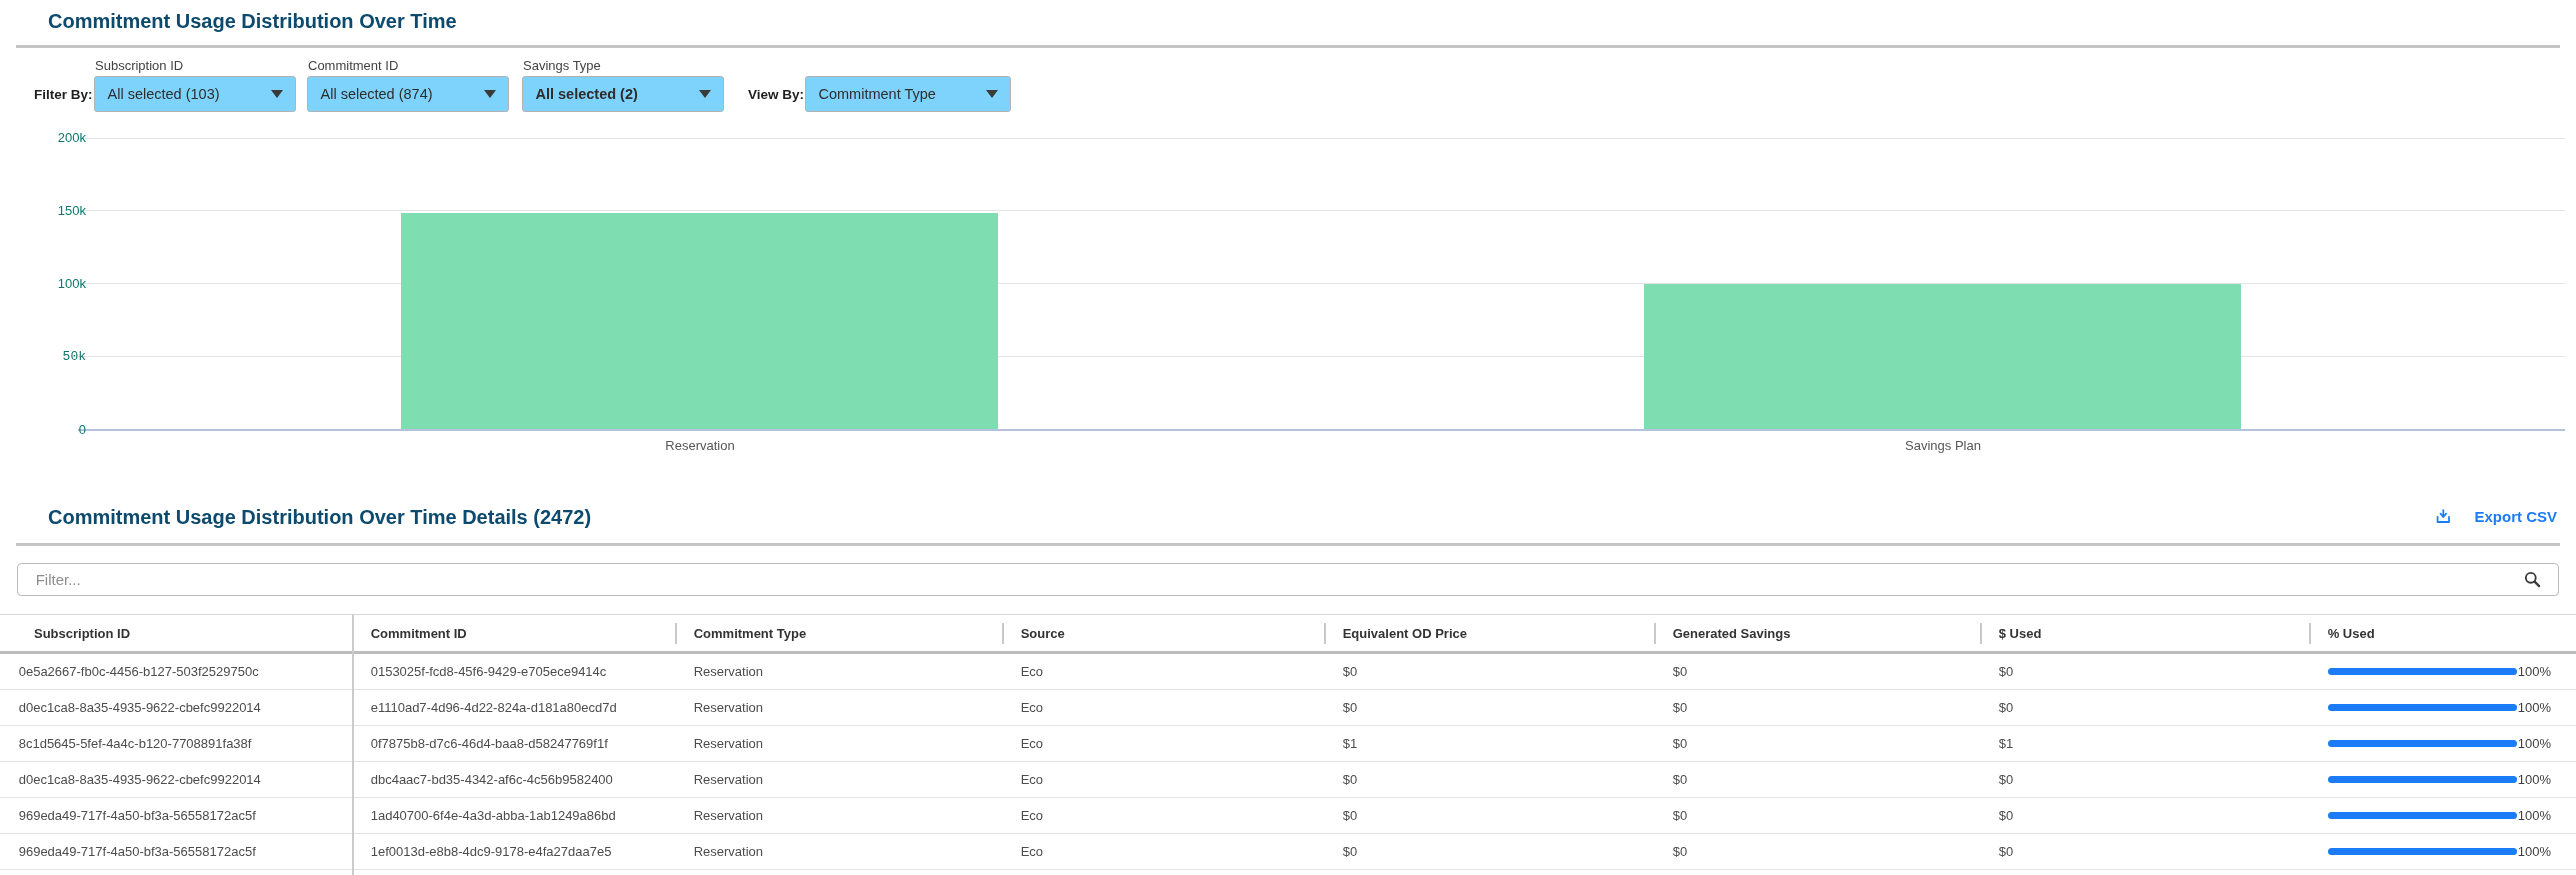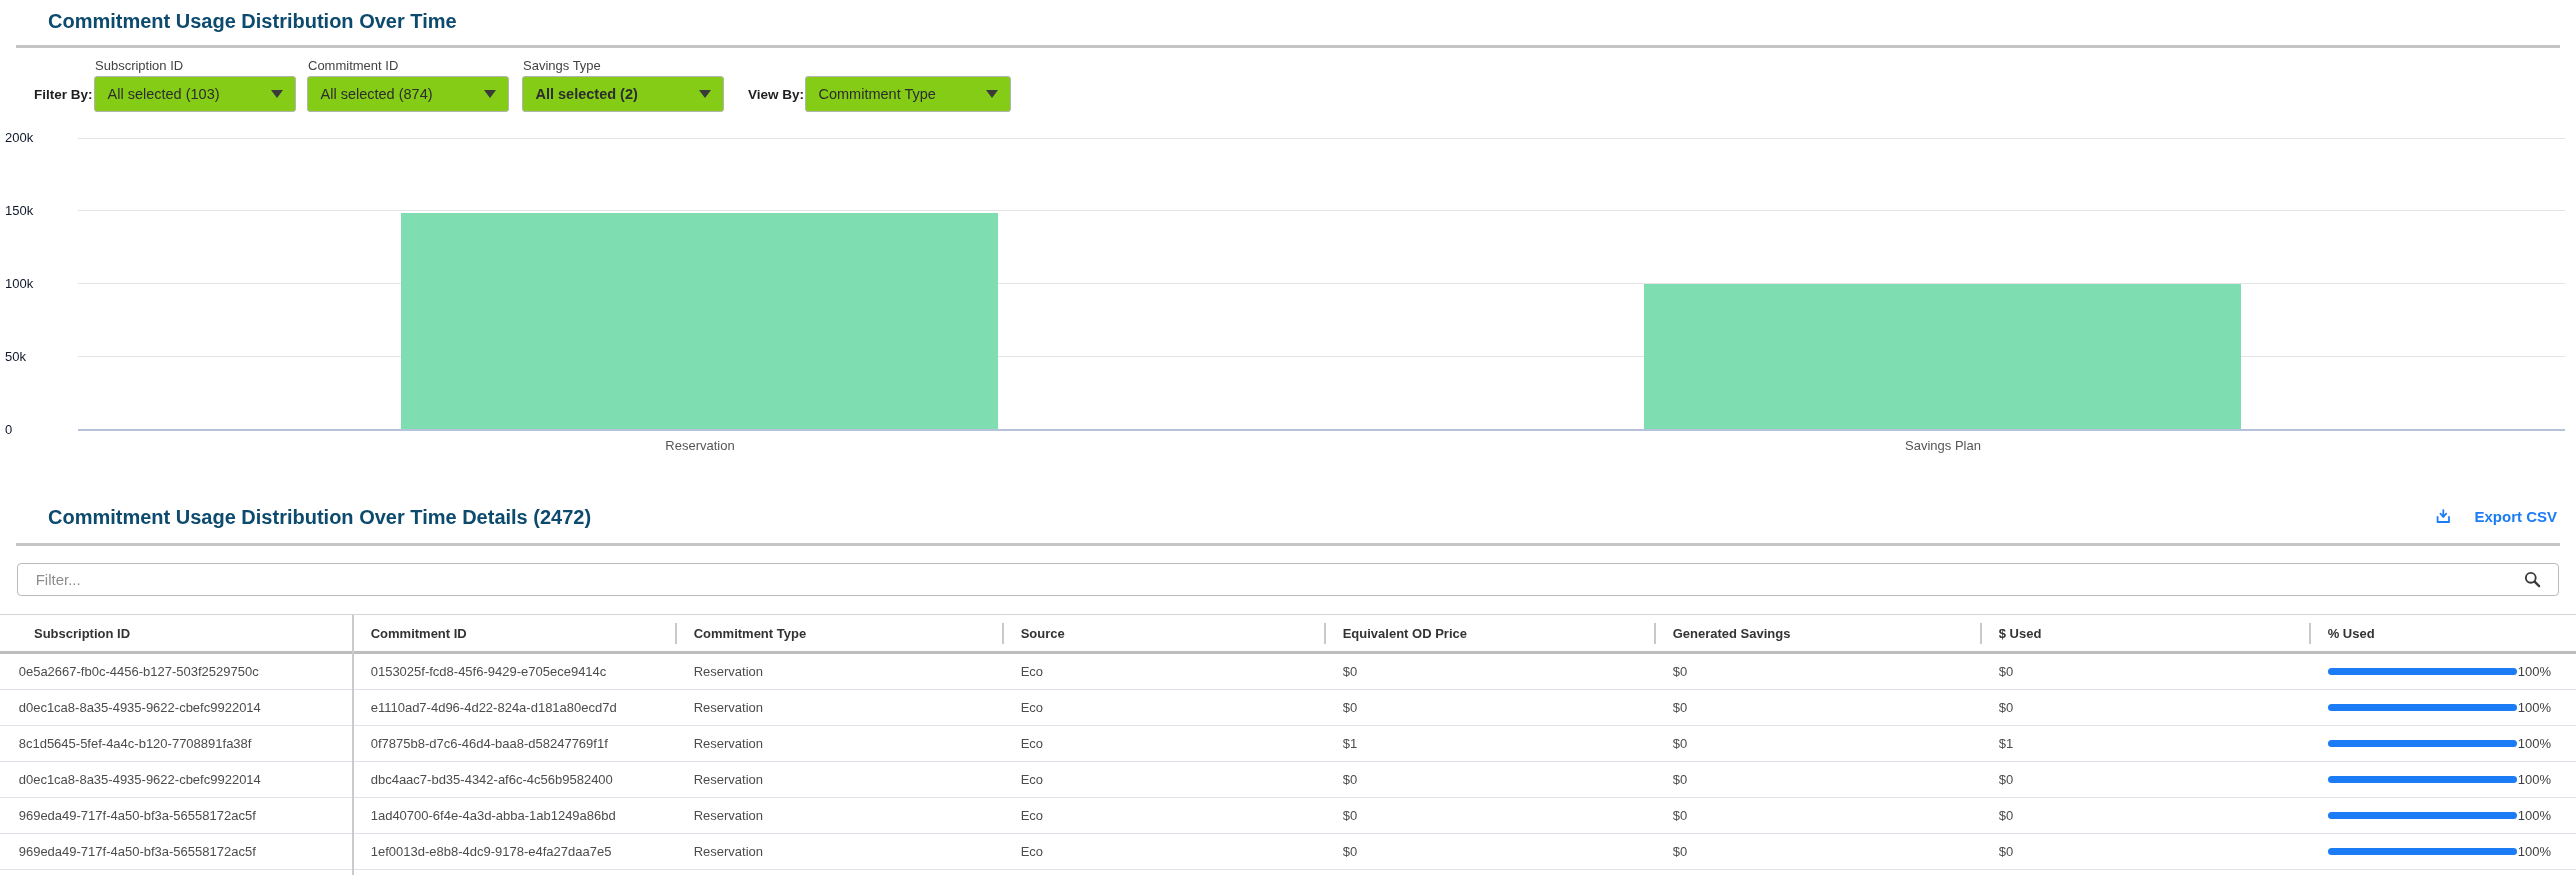--- a/index.html
+++ b/index.html
@@ -7,30 +7,30 @@
     font-family:"Liberation Sans","DejaVu Sans",sans-serif; }
   .page { position:relative; width:2576px; height:875px; background:#fff; }
 
   .title { position:absolute; left:48px; font-size:20px; font-weight:bold; color:#0c4a6e; white-space:nowrap; }
   .divider { position:absolute; height:2.6px; background:#c5c5c5; }
 
   
   .inline-label { position:absolute; font-size:13.5px; font-weight:bold; color:#1f1f1f; }
   .dd-label { position:absolute; font-size:13px; color:#434343; }
   .dropdown { position:absolute; top:76px; height:36px; border:1px solid #b3b3b3; border-radius:3.1px;
-    background:#84cc16; display:flex; align-items:center; padding:0 12.5px; font-size:14.5px; color:#2d2d2d; cursor:pointer;gap:42px; }
+    background:#7dd3fc; display:flex; align-items:center; padding:0 12.5px; font-size:14.5px; color:#2d2d2d; cursor:pointer;gap:42px; }
   .dd-value { white-space:nowrap; }
   .caret { margin-left:auto; width:0; height:0; border-left:6.7px solid transparent;
     border-right:6.7px solid transparent; border-top:8.8px solid #3a3a3a; }
 
   
   .chart { position:absolute; left:0; top:0; width:2576px; height:467px; }
   .gridline { position:absolute; left:78px; width:2487px; height:1px; background:#e4e4e4; }
   .gridline.zero { height:1.6px; background:#b6c2da; }
-  .ytick { position:absolute; left:5px; width:58px; text-align:left; font-size:13px; color:#0f172a; }
+  .ytick { position:absolute; left:28px; width:58px; text-align:right; font-size:13px; color:#0f766e; }
   .chart-bar { position:absolute; }
   .xlabel { position:absolute; width:260px; text-align:center; font-size:13px; color:#565656; }
 
   
   .export-link { position:absolute; display:flex; align-items:center; gap:23px;
     font-size:15px; font-weight:bold; color:var(--accent,#1c7cf6); cursor:pointer; text-decoration:none; }
   .export-link svg { display:block; }
 
   .filter-wrap { position:absolute; left:17px; top:563px; width:2542px; height:33px; }
   .filter-wrap input { width:100%; height:100%; border:1px solid #b9b9b9; border-radius:4.2px;
@@ -86,21 +86,21 @@
   <span class="inline-label" style="left:748px; top:87px;">View By:</span>
   <div class="dropdown" style="left:805px; width:206px;">
     <span class="dd-value">Commitment Type</span>
     <span class="caret"></span>
   </div>
 
   <div class="chart" id="chart">
       <div class="gridline zero" style="top: 429px; background: rgb(182, 194, 218);"></div>
       <div class="ytick" style="top: 422px;">0</div>
       <div class="gridline" style="top: 356px;"></div>
-      <div class="ytick" style="top: 349px;">50k</div>
+      <div class="ytick" style="top: 349px; font-family: Liberation Mono, monospace;">50k</div>
       <div class="gridline" style="top: 283px;"></div>
       <div class="ytick" style="top: 276px;">100k</div>
       <div class="gridline" style="top: 210px;"></div>
       <div class="ytick" style="top: 203px;">150k</div>
       <div class="gridline" style="top: 138px;"></div>
       <div class="ytick" style="top: 130px;">200k</div>
       <div class="chart-bar" style="left: 401px; width: 597px; top: 213px; height: 216px; background: rgb(126, 221, 177);"></div>
       <div class="xlabel" style="left: 570px; top: 438px;">Reservation</div>
       <div class="chart-bar" style="left: 1644px; width: 597px; top: 284px; height: 145px; background: rgb(126, 221, 177);"></div>
       <div class="xlabel" style="left: 1813px; top: 438px;">Savings Plan</div>

